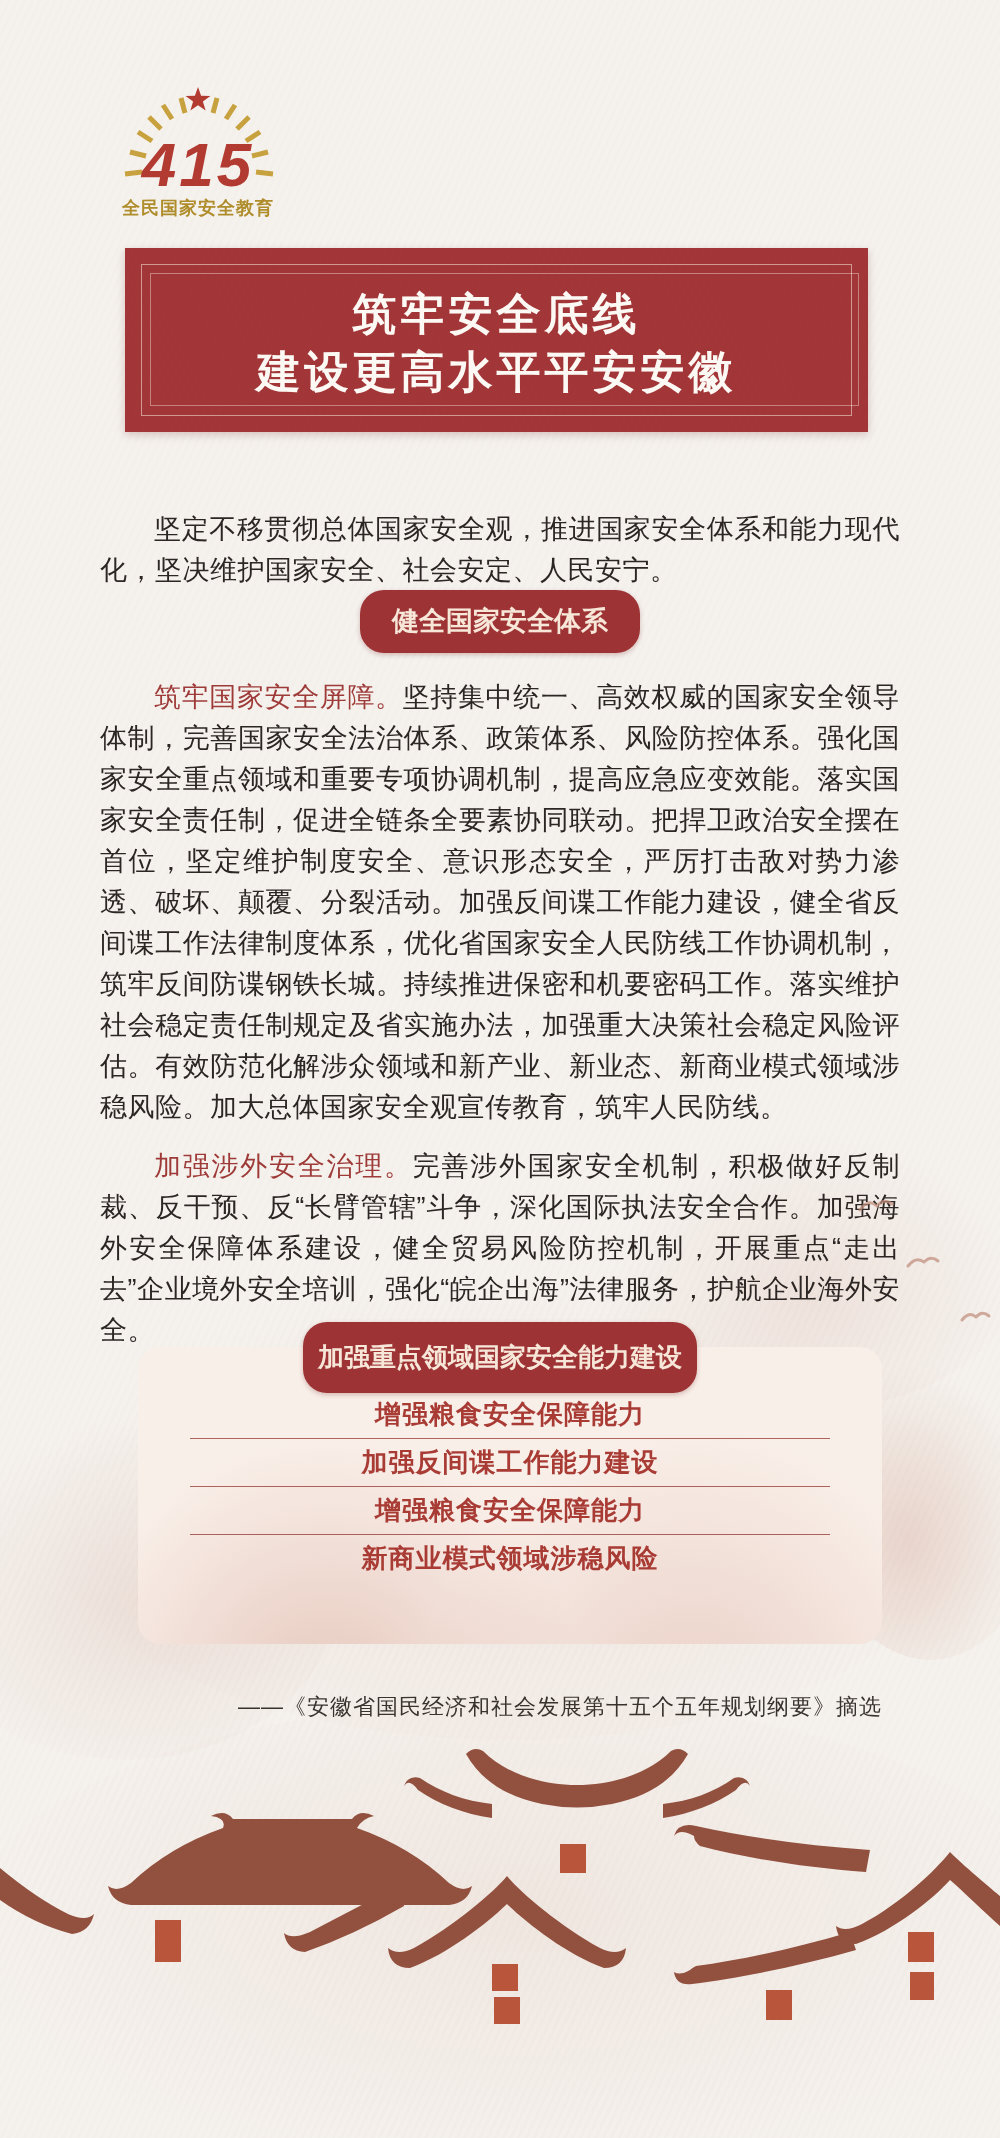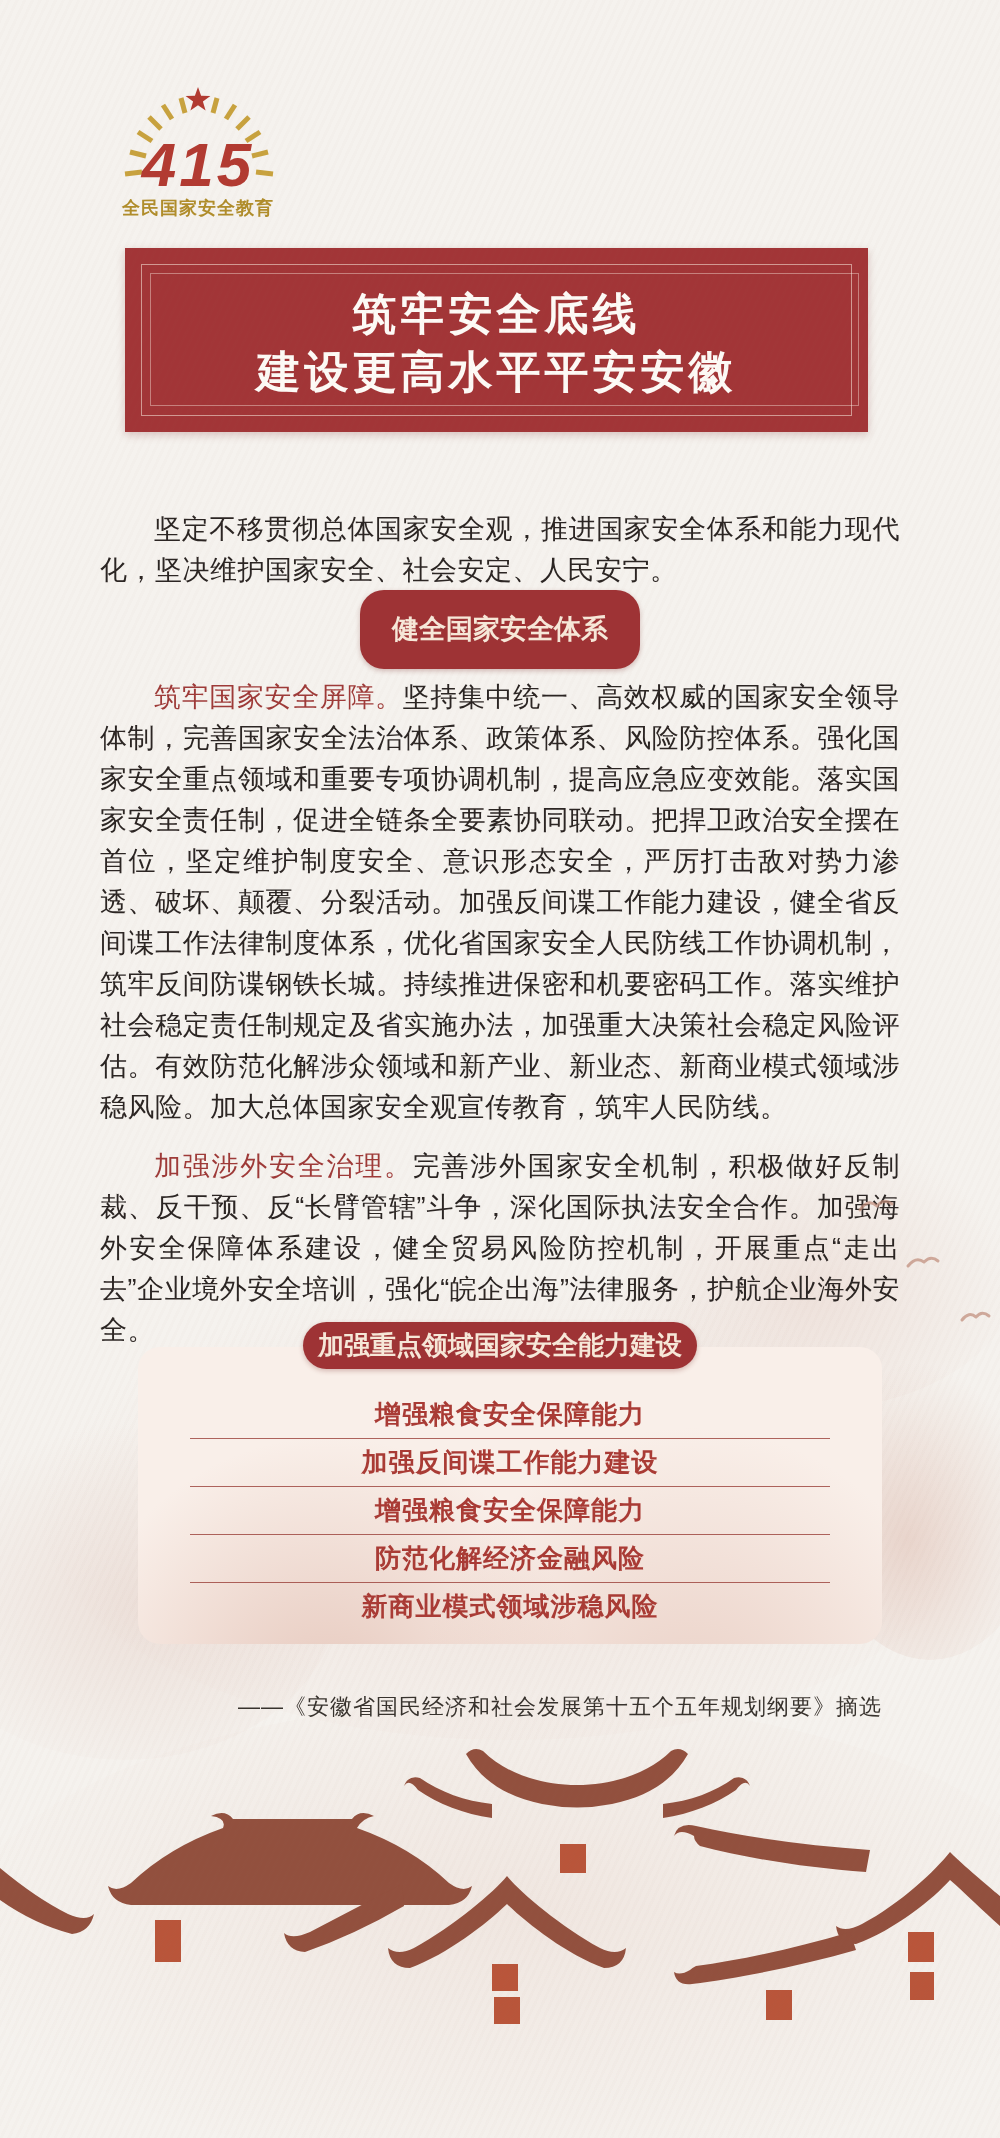--- a/index.html
+++ b/index.html
@@ -23,22 +23,22 @@
           font-size:44px;line-height:58px;font-weight:bold;color:#fdfaf6;letter-spacing:4px;}
   .para{position:absolute;left:100px;width:800px;font-size:27px;line-height:41px;color:#2b2523;
         text-align:justify;text-indent:2em;letter-spacing:0.5px;}
   .intro{top:482px;}
   .body1{top:650px;}
   .body2{top:1119px;}
   .lead{color:#9e3a38;}
   .badge{position:absolute;left:50%;transform:translateX(-50%);height:47px;line-height:47px;
          background:#9e3335;color:#f6e7d8;font-weight:bold;font-size:27px;border-radius:24px;
          white-space:nowrap;text-align:center;box-shadow:0 2px 5px rgba(120,40,35,0.28);z-index:3;}
-  .badge1{top:590px;padding:16px 32px;}
-  .badge2{top:1322px;padding:0 15px;font-size:26px;}
+  .badge1{top:590px;padding:8px 32px;}
+  .badge2{top:1322px;padding:12px 15px;font-size:26px;}
   .card{position:absolute;left:138px;top:1347px;width:744px;height:297px;border-radius:22px;
         background:#f9efe9;overflow:hidden;z-index:2;}
   .card .m1{position:absolute;left:-70px;bottom:-60px;width:520px;height:270px;
         background:radial-gradient(ellipse at 50% 100%,rgba(214,167,151,0.55),rgba(214,167,151,0) 70%);}
   .card .m2{position:absolute;right:-90px;bottom:-80px;width:560px;height:300px;
         background:radial-gradient(ellipse at 50% 100%,rgba(214,167,151,0.45),rgba(214,167,151,0) 70%);}
   .list{position:absolute;left:52px;right:52px;top:44px;}
   .list-item{height:47px;line-height:47px;text-align:center;font-size:26px;font-weight:bold;
         color:#a93b35;letter-spacing:1px;border-bottom:1px solid rgba(148,52,46,0.75);}
   .list-item:last-child{border-bottom:none;}
@@ -106,21 +106,20 @@
 
   <div class="badge badge2">加强重点领域国家安全能力建设</div>
 
   <div class="card">
     <div class="m1"></div>
     <div class="m2"></div>
     <div class="list">
       <div class="list-item">增强粮食安全保障能力</div>
       <div class="list-item">加强反间谍工作能力建设</div>
       <div class="list-item">增强粮食安全保障能力</div>
-      <div class="list-item">防范化解经济金融风险</div>
       <div class="list-item">新商业模式领域涉稳风险</div>
     </div>
   </div>
 
   <div class="citation">——《安徽省国民经济和社会发展第十五个五年规划纲要》摘选</div>
 
   <svg class="roofs" viewBox="0 0 1000 398">
     <g fill="#92503e">
 
       <path d="M0,128 Q36,158 68,174 Q86,182 94,174 Q90,192 72,194 Q34,184 0,160 Z"></path>

